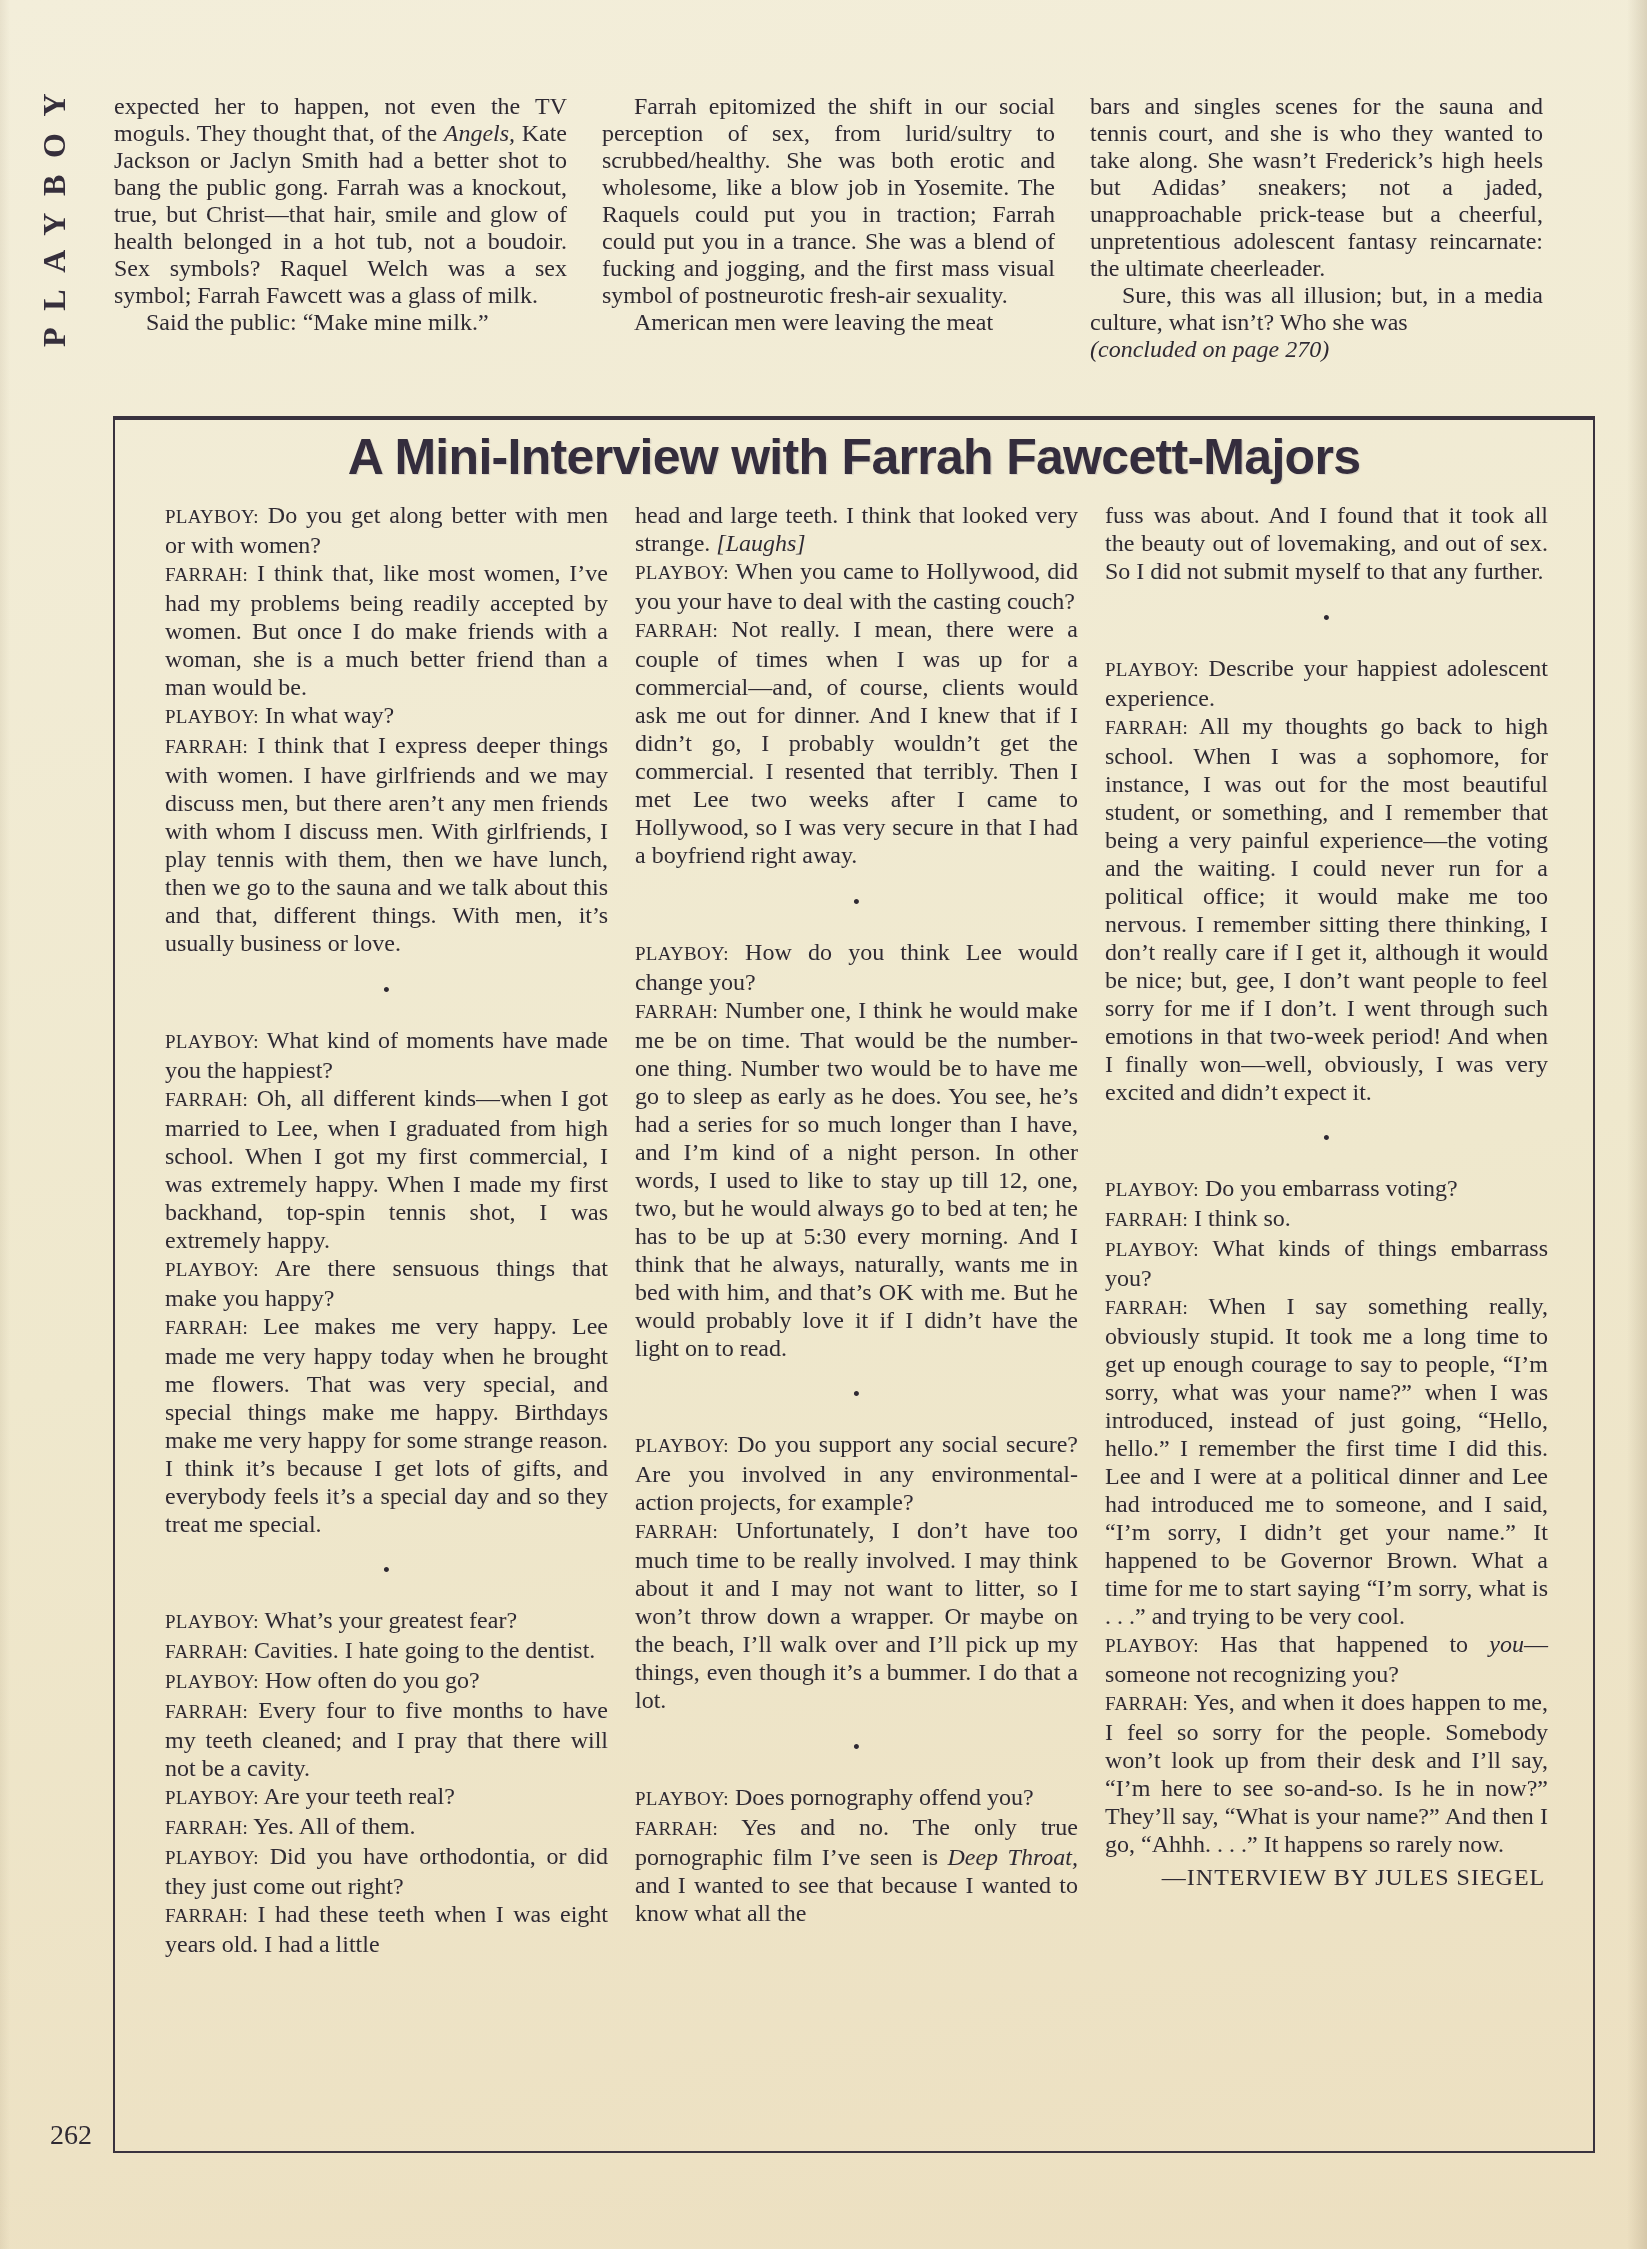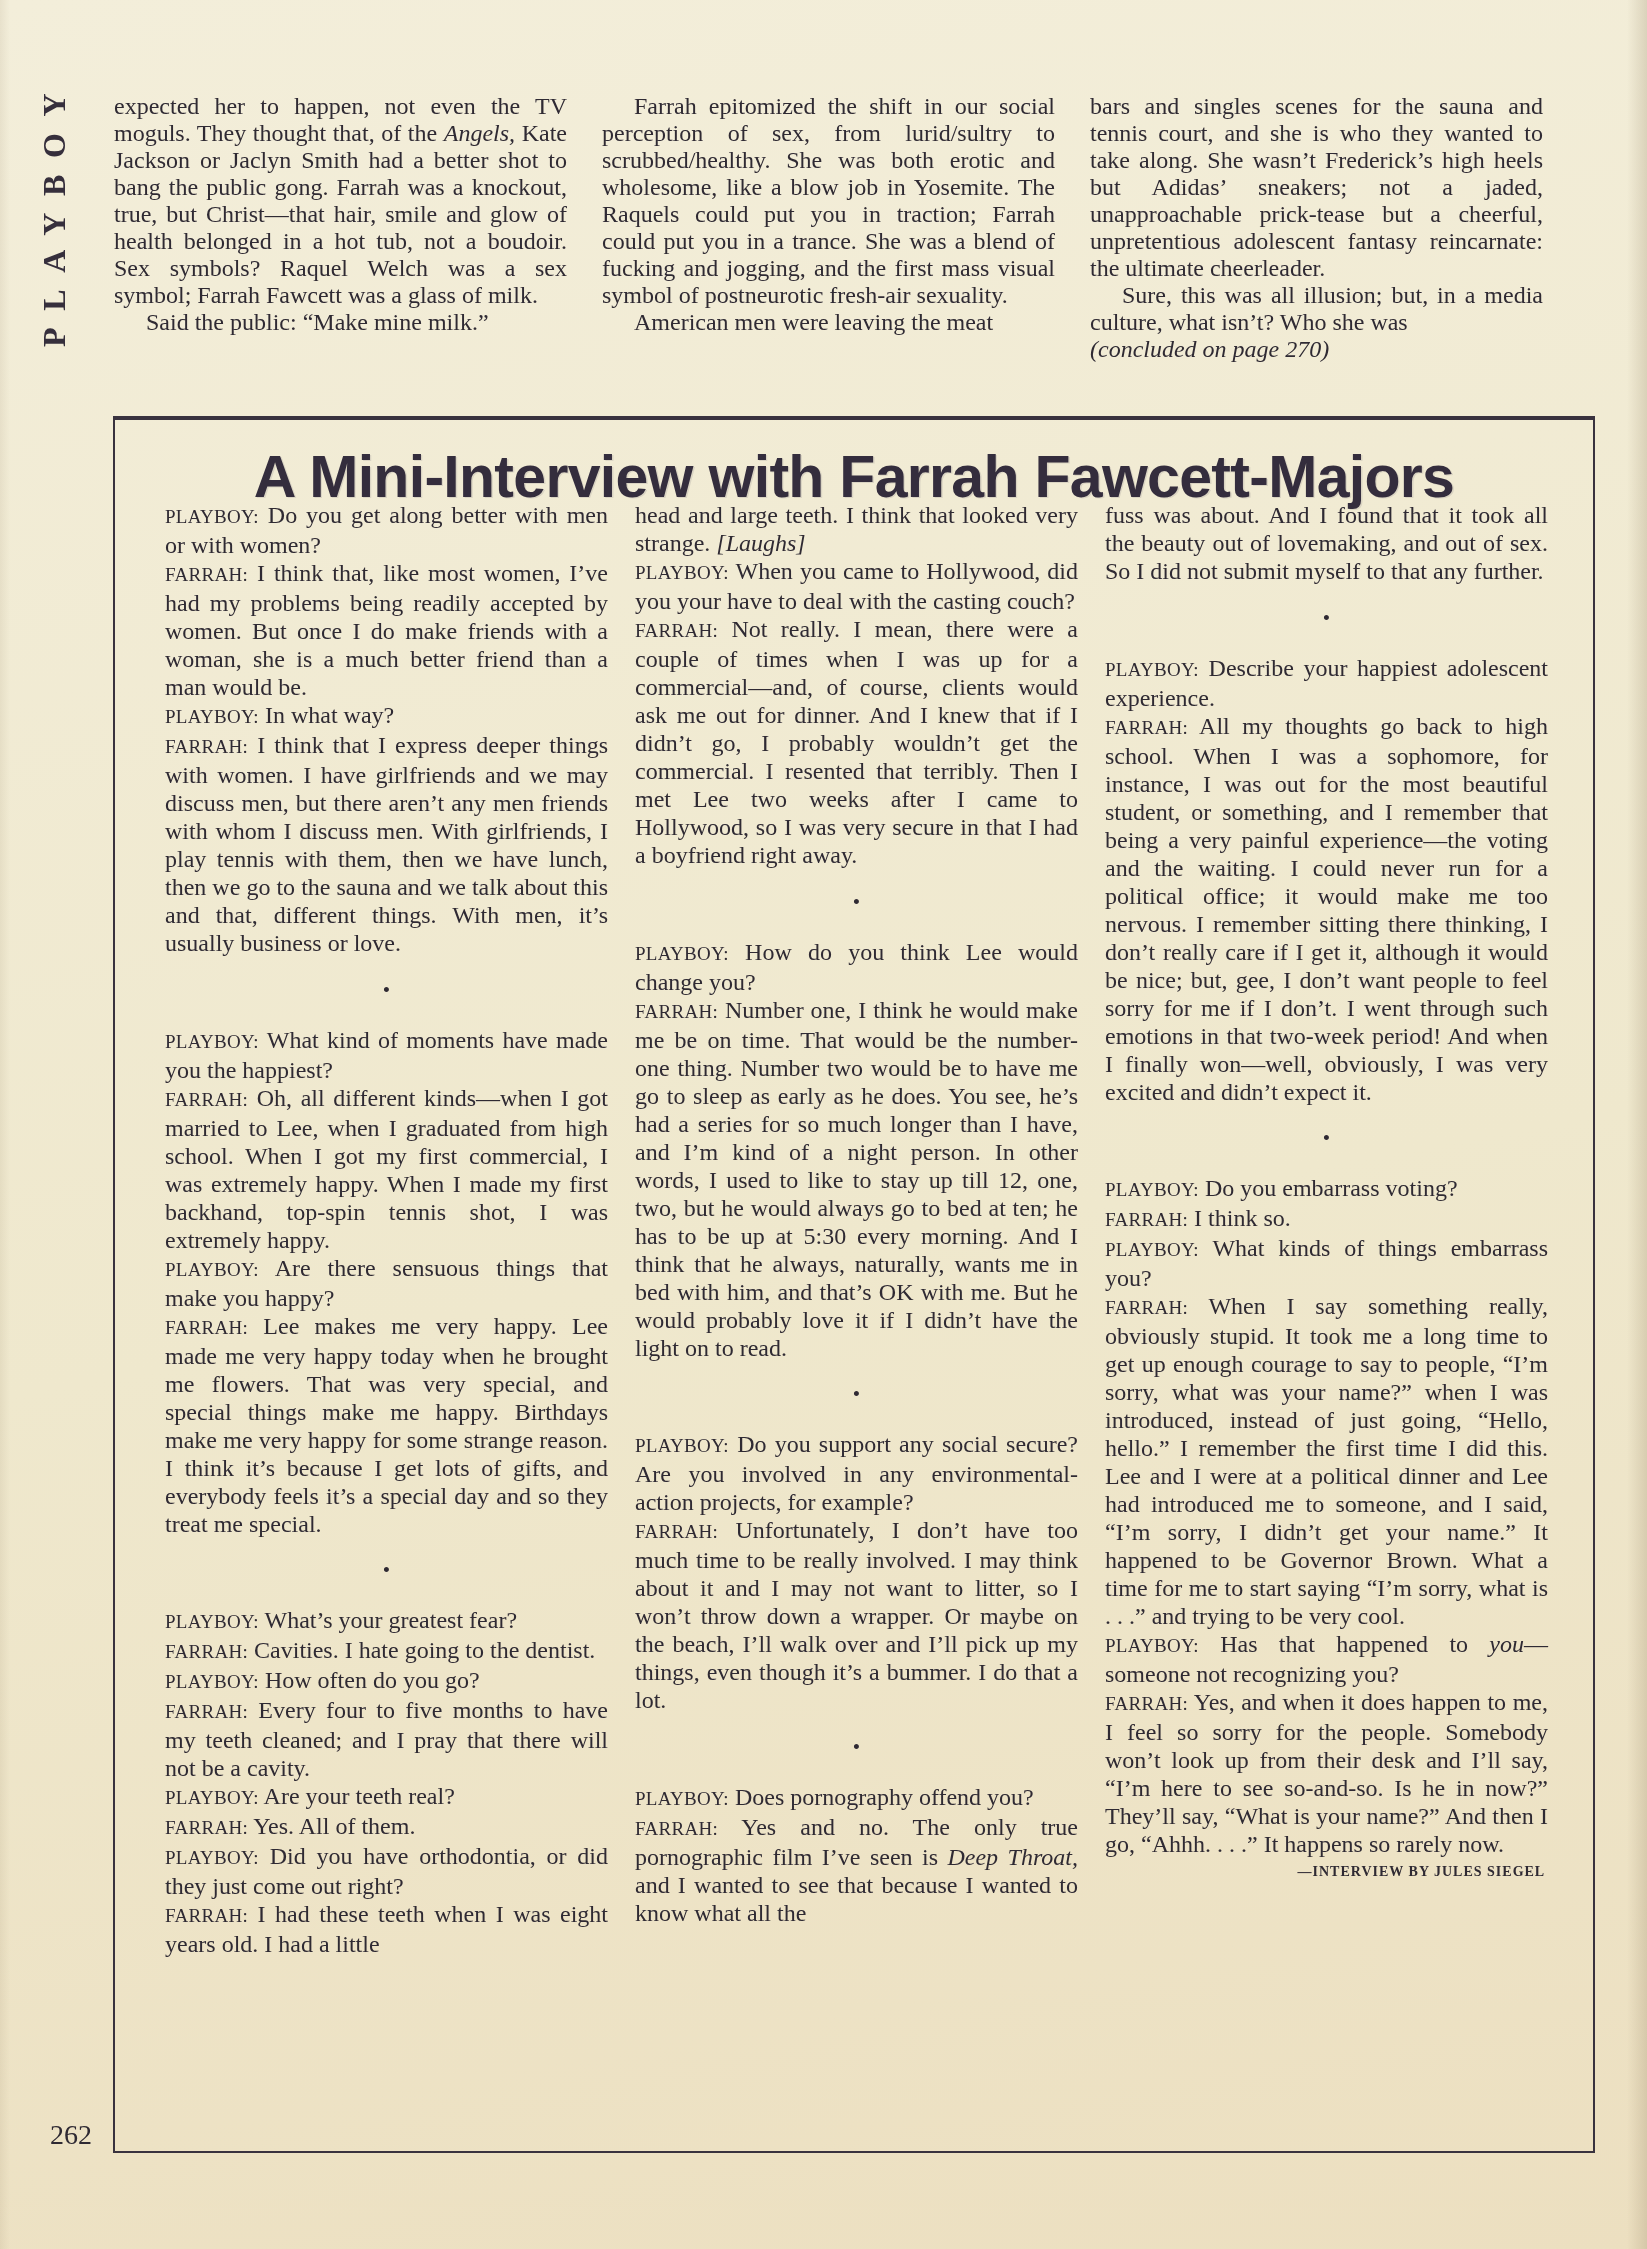--- a/index.html
+++ b/index.html
@@ -26,34 +26,34 @@
   .tcol{width:453px;}
   p.body{margin:0;font-size:24px;line-height:27px;text-align:justify;hyphens:auto;}
   .indent{text-indent:32px;}
   .right{text-align:right;}
   .i{font-style:italic;}
   .interview-box{
     position:absolute;left:113px;top:416px;width:1482px;height:1737px;box-sizing:border-box;
     border:2.8px solid var(--rule);border-top-width:4.9px;
   }
   .interview-title{
-    margin:26px 0 0;text-align:center;
+    margin:6px 0 0;text-align:center;
     font-family:"Liberation Sans", sans-serif;font-weight:700;
-    font-size:59px;line-height:63px;letter-spacing:-0.7px;color:#342d3d;
+    font-size:50px;line-height:63px;letter-spacing:-0.7px;color:#342d3d;
     text-shadow:1.4px 1.4px 0 rgba(60,50,70,0.12);
   }
   .interview-cols{
     position:absolute;left:50px;top:81px;width:1384px;height:1645px;
     display:flex;gap:27px;overflow:hidden;
   }
   .icol{width:443px;}
   p.qa{margin:0;font-size:24px;line-height:28px;text-align:justify;hyphens:auto;}
   .speaker{font-size:19px;letter-spacing:0.3px;}
   .bullet{text-align:center;font-size:21px;line-height:27px;padding:19.5px 0 22px;}
-  .byline{margin:5.6px 0 0;font-size:14px;letter-spacing:1px;font-weight:700;
+  .byline{margin:5.6px 0 0;font-size:24px;letter-spacing:1px;font-weight:400;
     text-align:right;padding-right:2.8px;}
   .page-number{position:absolute;left:50px;top:2119px;font-size:28px;}
 </style>
 </head>
 <body>
 
 <div class="page">
   <div class="scan-edge"></div>
   <div class="scan-edge2"></div>
   <div class="spine">PLAYBOY</div>

